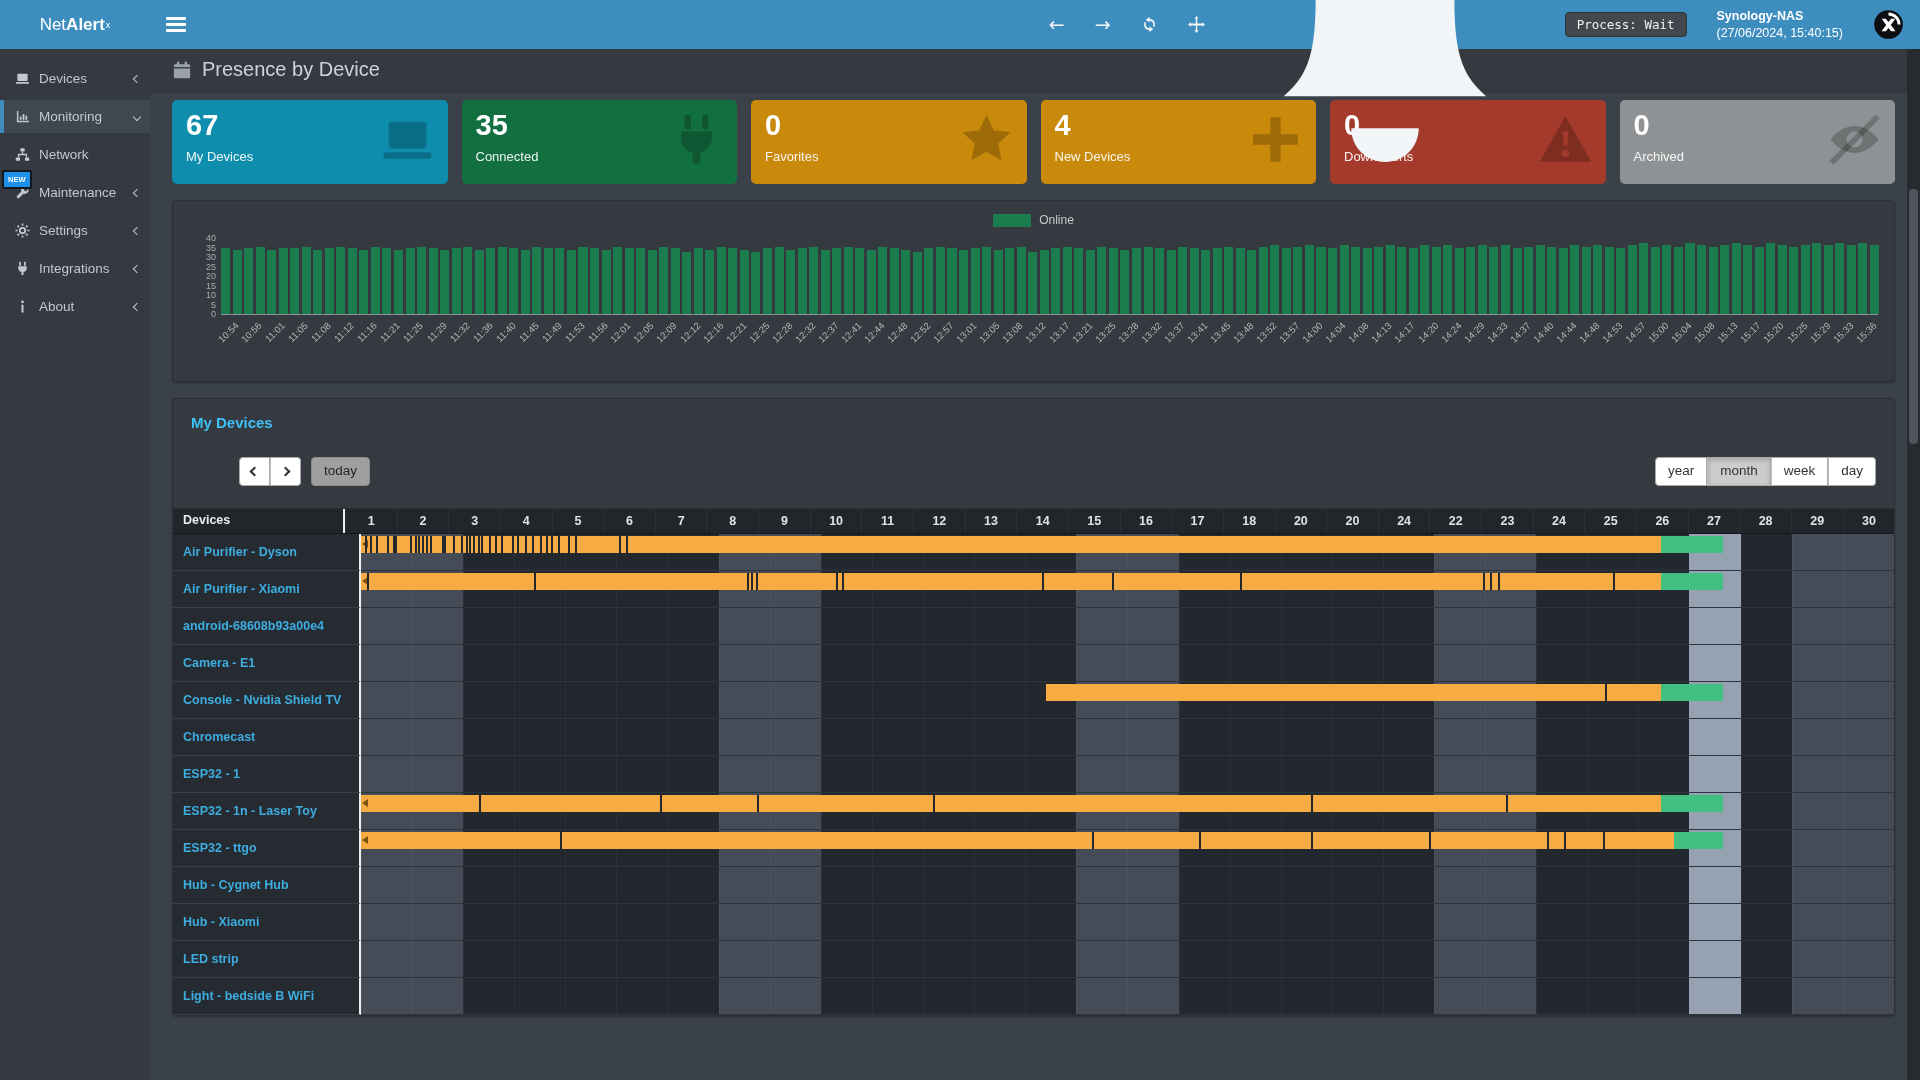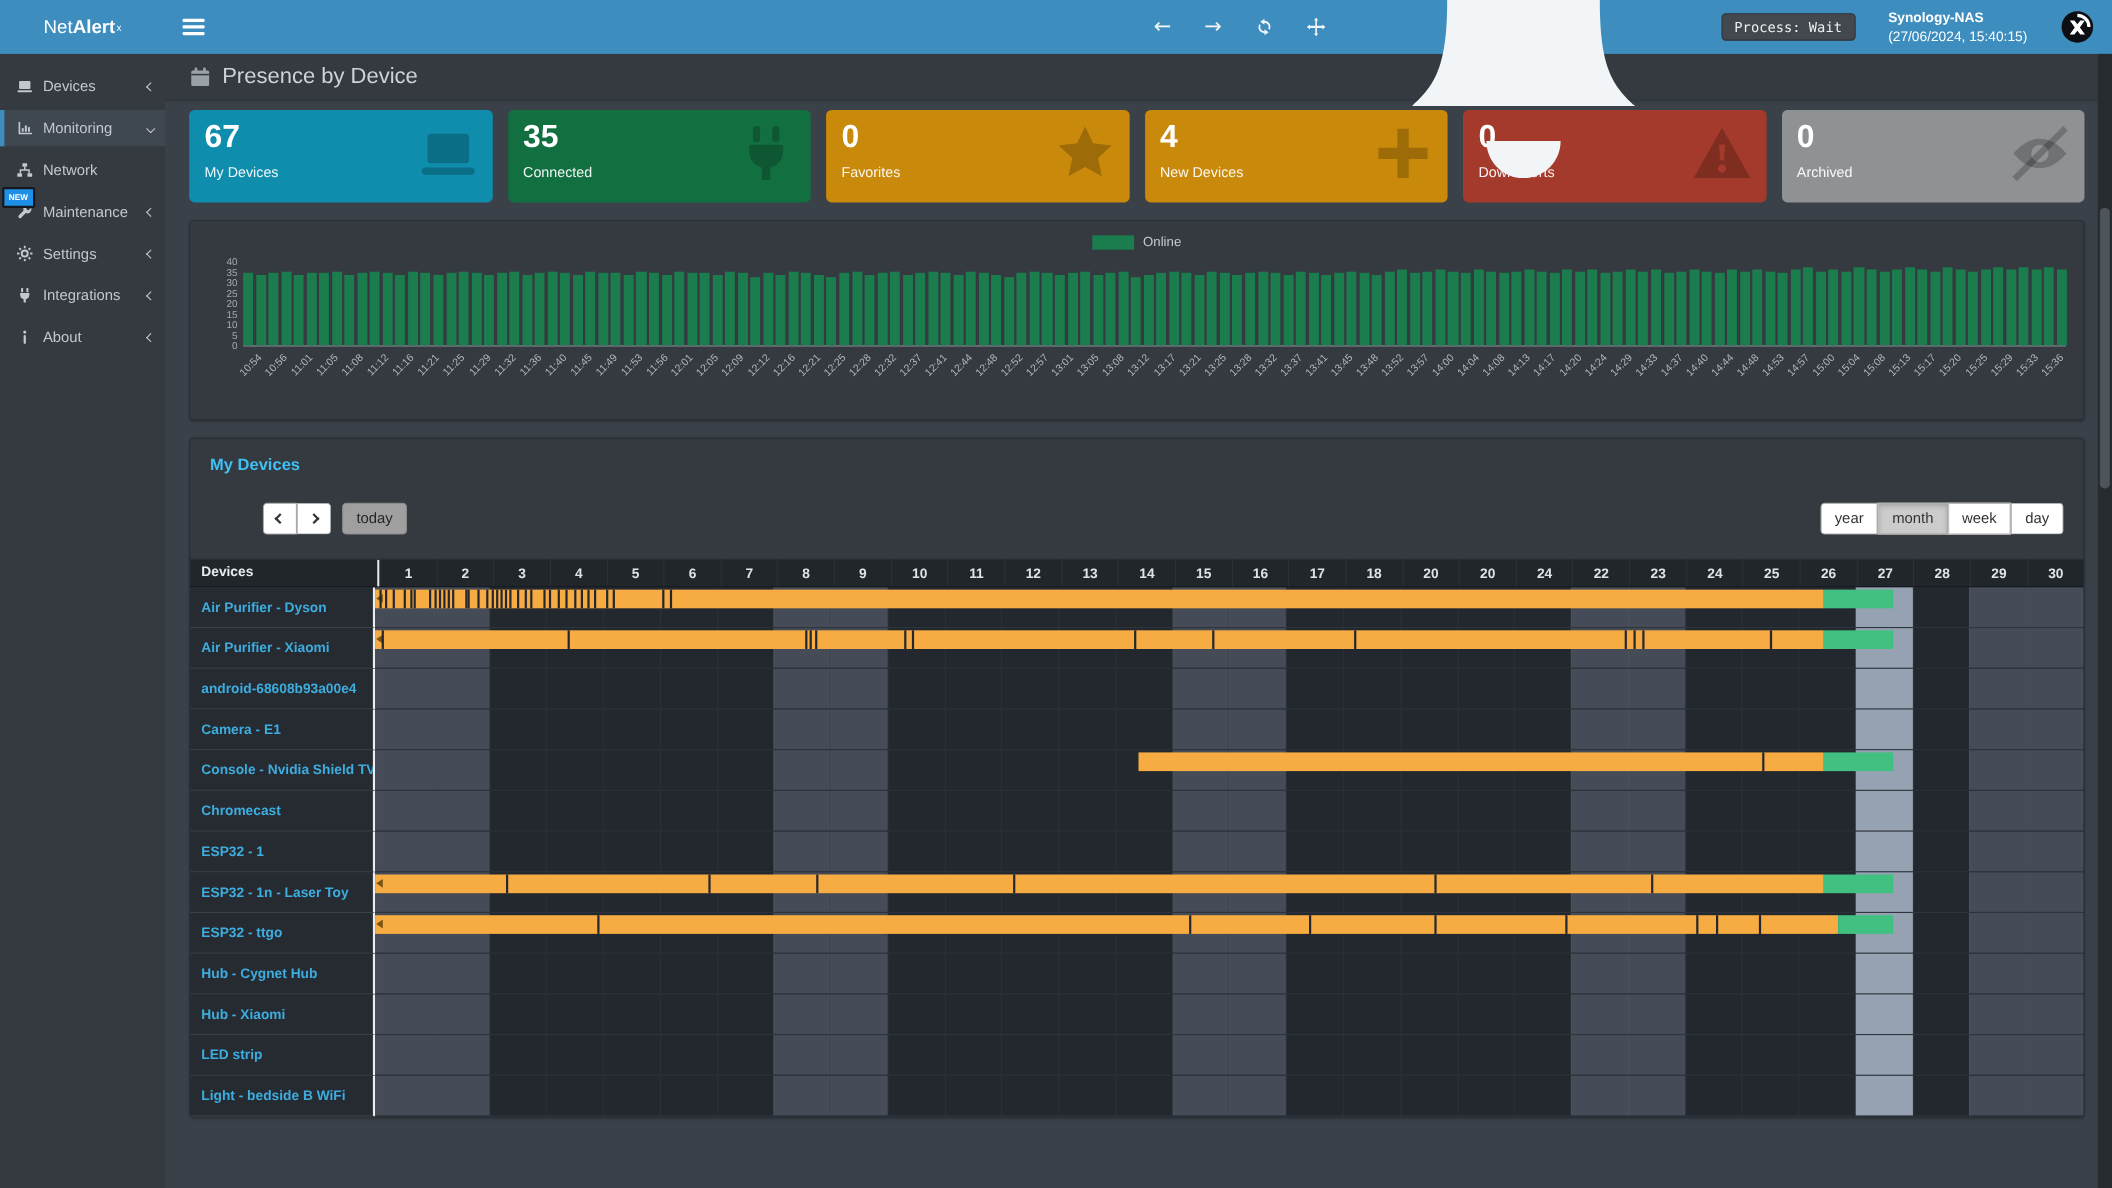--- a/index.html
+++ b/index.html
@@ -101,21 +101,21 @@
     color:#d6dade; pointer-events:none;}
   .fc-right{ margin-left:auto; display:flex;}
 
   .cal-grid{ border-top:1px solid #2a2f35;}
   .cal-hrow{ display:flex; height:25px; background:#21262b; border-bottom:1px solid #15181c;}
   .devices-head{ width:172px; padding:4px 10px; font-weight:bold; color:#e8ebee;
     font-size:12.5px; border-right:2px solid #eceef0;}
   .day-head{ flex:1; text-align:center; font-weight:bold; color:#dfe3e7; font-size:12.5px;
     line-height:25px; border-left:1px solid #2c3137;}
   .cal-row{ display:flex; height:37px;}
-  .row-name{ width:168px; display:flex; align-items:center; padding:0 10px; background:#262b31;
+  .row-name{ width:188px; display:flex; align-items:center; padding:0 10px; background:#262b31;
     border-right:2px solid #eceef0; border-bottom:1px solid #3a4047; color:#3dade0;
     font-weight:bold; font-size:12.5px; white-space:nowrap; overflow:hidden; cursor:pointer;}
   .row-track{ flex:1; position:relative; background:#23272e; border-bottom:1px solid #2e343b; display:flex;}
   .cell{ flex:1; border-left:1px solid rgba(255,255,255,0.04);}
   .cell.weekend{ background:#454c57;}
   .cell.today{ background:#96a1b2;}
   .bar-ev{ position:absolute; top:2px; height:17px; cursor:pointer;}
   .gap-tick{ position:absolute; top:2px; height:17px; width:2px; background:#23272e;}
   .arrow-left{ position:absolute; top:6px; width:0; height:0; border-top:4.5px solid transparent;
     border-bottom:4.5px solid transparent; border-right:6px solid rgba(92,61,6,.8);}

